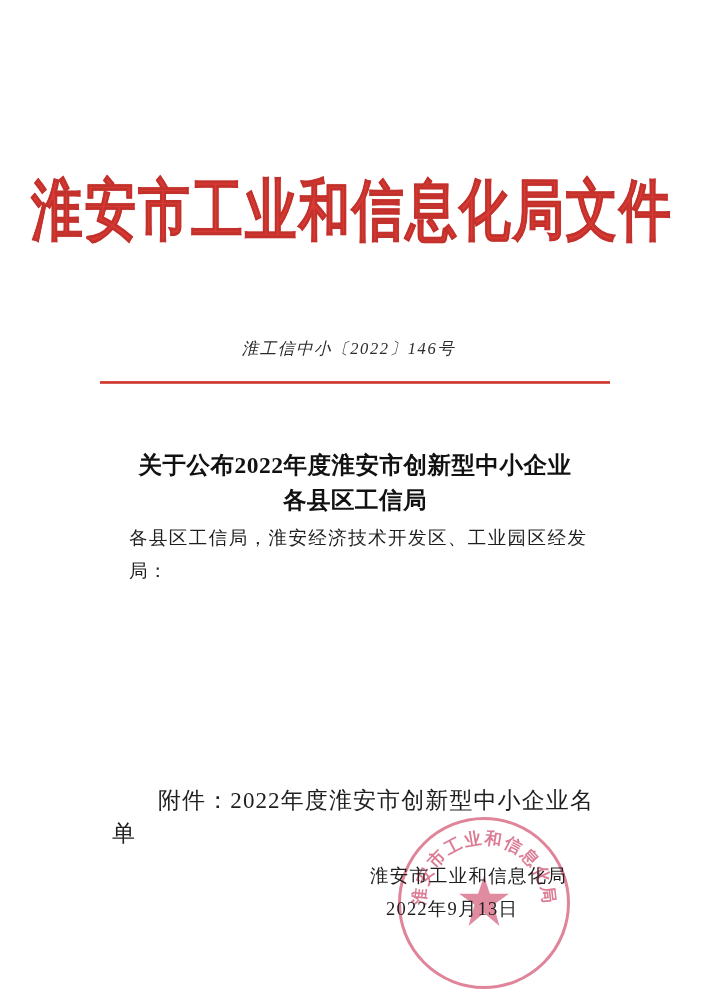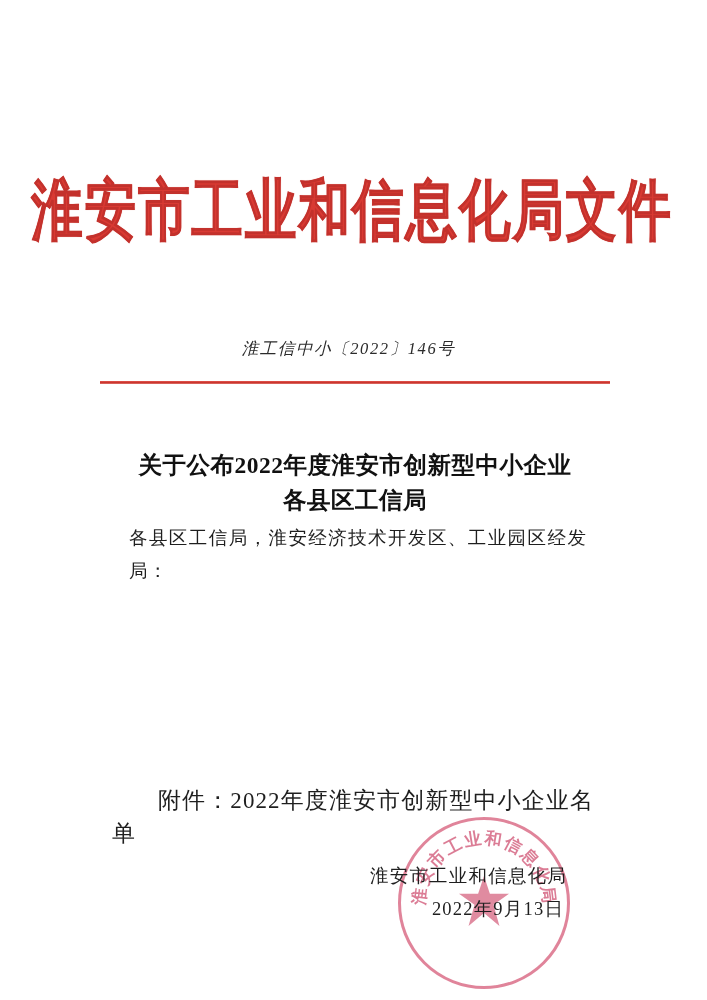--- a/index.html
+++ b/index.html
@@ -126,21 +126,21 @@
     top: 860px;
     text-align: left;
     font-size: 18.5px;
     line-height: 33px;
     letter-spacing: 1.2px;
     color: #1f1f1f;
     z-index: 4;
     font-family: "Liberation Serif", "DejaVu Serif", serif;
   }
   .signature .sig-org { padding-left: 20px; }
-  .signature .sig-date { padding-left: 36px; text-align: center; }
+  .signature .sig-date { padding-left: 36px; }
 
   
   .seal {
     position: absolute;
     left: 398px;
     top: 817px;
     width: 166px;
     height: 166px;
     border-radius: 50%;
     border: 3.5px solid rgba(206, 62, 96, 0.78);

